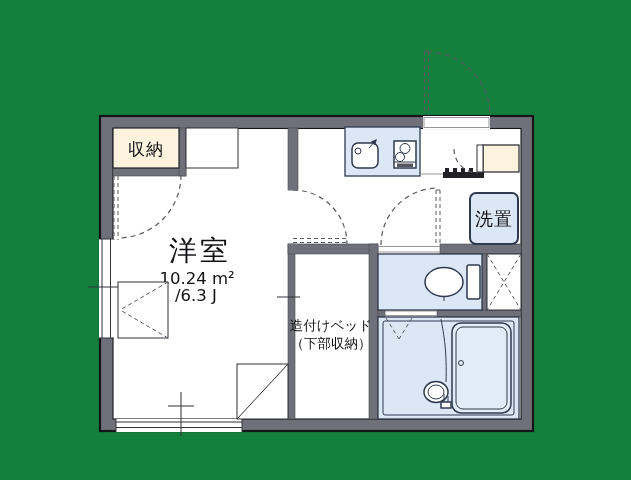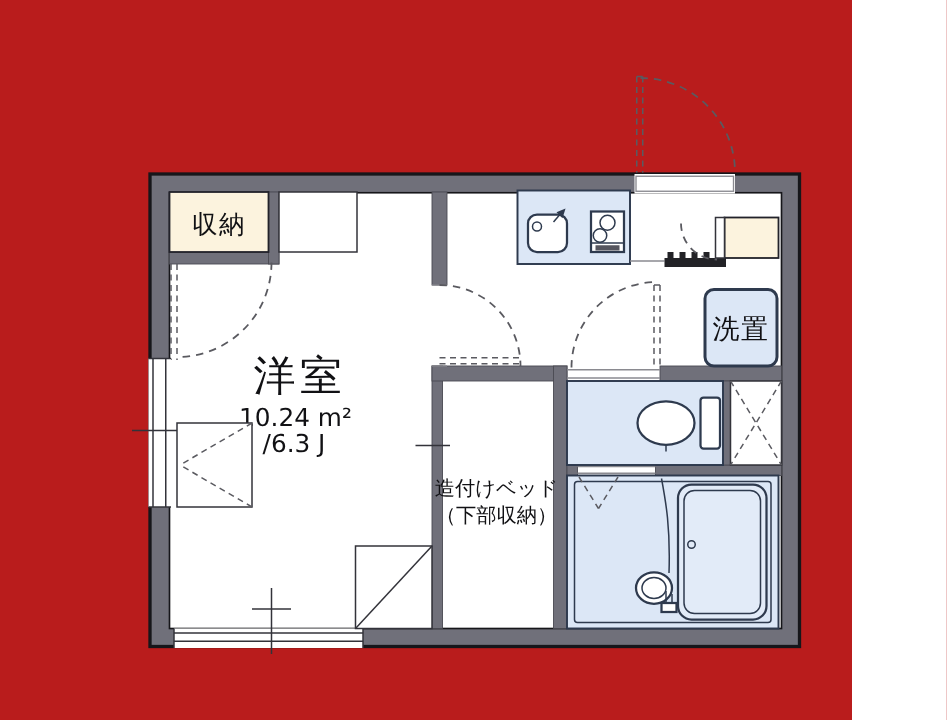--- a/index.html
+++ b/index.html
@@ -1,16 +1,16 @@
 <!DOCTYPE html>
 <html style="--wall: #70707a; --closet_fill: #fcf3de; --water_fill: #dce7f6; --fixture_stroke: #2e3a4e;"><head>
 <meta charset="utf-8">
 <style>
   html,body{margin:0;padding:0;background:#ffffff;}
-  #stage{position:relative;width:568px;height:480px;background:#b91c1c;overflow:hidden;
+  #stage{position:relative;width:631px;height:480px;background:#15803d;overflow:hidden;
          font-family:"DejaVu Sans","Liberation Sans",sans-serif;}
   svg{display:block}
   .wall{fill:var(--wall);stroke:#4a4a52;stroke-width:.6}
   .outerwall{fill:var(--wall);stroke:#16161a;stroke-width:2.2}
   .floor{fill:#ffffff;stroke:#16161a;stroke-width:1.1}
   .beige{fill:var(--closet_fill);stroke:#22222a;stroke-width:1.2}
   .whitebox{fill:#ffffff;stroke:#33333a;stroke-width:1}
   .blue{fill:var(--water_fill);stroke:var(--fixture_stroke);stroke-width:1.3}
   .fix{fill:#ffffff;stroke:var(--fixture_stroke);stroke-width:1.5}
   .fixline{fill:none;stroke:var(--fixture_stroke);stroke-width:1}

